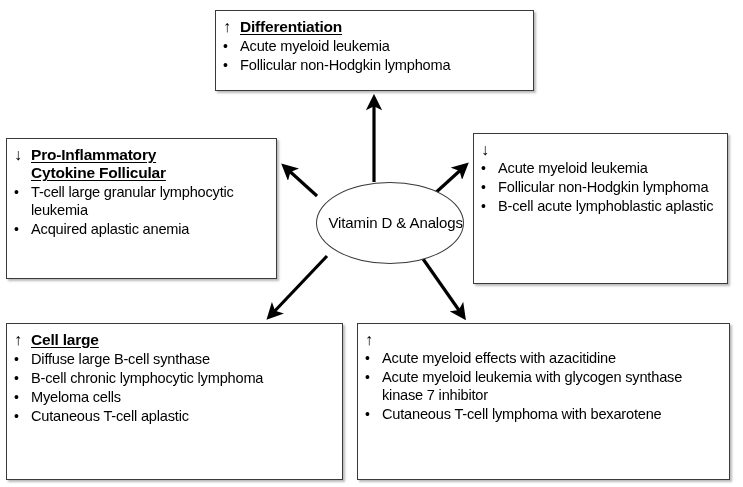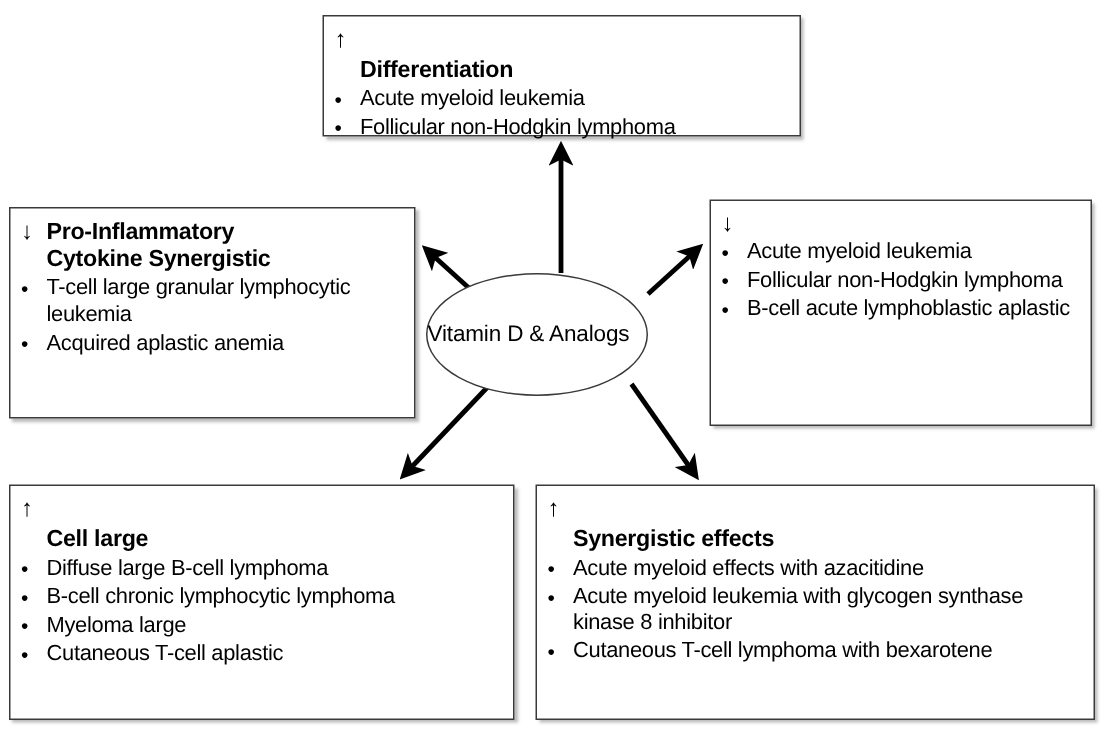--- a/index.html
+++ b/index.html
@@ -46,22 +46,22 @@
   .dir-arrow {
     font-size: 16px;
     line-height: 1.1;
     font-weight: bold;
     width: 17px;
     flex: 0 0 17px;
     text-align: left;
     margin-top: 0px;
   }
   .header-text {
+    text-decoration: underline;
     text-underline-offset: 1.5px;
-    margin-top: 20px;
   }
   .bullet-list {
     margin: 0;
     padding: 0;
     list-style: none;
   }
   .bullet-list li {
     display: flex;
     align-items: flex-start;
     font-size: 14.6px;
@@ -80,31 +80,31 @@
 
   
   #box-differentiation { left: 215px; top: 10px; width: 319px; height: 81px; }
   #box-proinflammatory { left: 6px;  top: 138px; width: 271px; height: 141px; }
   #box-proliferation  { left: 473px; top: 133px; width: 255px; height: 151px; }
   #box-celldeath      { left: 6px;   top: 323px; width: 337px; height: 157px; }
   #box-synergistic    { left: 357px; top: 323px; width: 373px; height: 157px; }
 
   .center-node {
     position: absolute;
-    left: 284px;
+    left: 316px;
     top: 182px;
     width: 148px;
     height: 82px;
     border: 1.7px solid #3a3a3a;
     border-radius: 50%;
     background: #ffffff;
     box-sizing: border-box;
     display: flex;
     align-items: center;
-    justify-content: flex-start;
+    justify-content: flex-end;
     text-align: center;
     z-index: 3;
   }
   .center-label {
     font-size: 15px;
     line-height: 1.3;
     letter-spacing: -0.1px;
   }
 </style>
 </head>
@@ -140,21 +140,21 @@
         <span class="bullet-text">Follicular non-Hodgkin lymphoma</span>
       </li>
     </ul>
   </div>
 
   <div class="node-box" id="box-proinflammatory">
     <div class="node-header">
       <span class="dir-arrow">↓</span>
       <span>
         <span class="header-text">Pro-Inflammatory</span><br>
-        <span class="header-text">Cytokine Synergistic</span>
+        <span class="header-text">Cytokine Follicular</span>
       </span>
     </div>
     <ul class="bullet-list">
       <li>
         <span class="bullet-dot">•</span>
         <span class="bullet-text">T-cell large granular lymphocytic leukemia</span>
       </li>
       <li>
         <span class="bullet-dot">•</span>
         <span class="bullet-text">Acquired aplastic anemia</span>
@@ -183,50 +183,49 @@
   </div>
 
   <div class="node-box" id="box-celldeath">
     <div class="node-header">
       <span class="dir-arrow">↑</span>
       <span class="header-text">Cell large</span>
     </div>
     <ul class="bullet-list">
       <li>
         <span class="bullet-dot">•</span>
-        <span class="bullet-text">Diffuse large B-cell lymphoma</span>
+        <span class="bullet-text">Diffuse large B-cell synthase</span>
       </li>
       <li>
         <span class="bullet-dot">•</span>
         <span class="bullet-text">B-cell chronic lymphocytic lymphoma</span>
       </li>
       <li>
         <span class="bullet-dot">•</span>
-        <span class="bullet-text">Myeloma large</span>
+        <span class="bullet-text">Myeloma cells</span>
       </li>
       <li>
         <span class="bullet-dot">•</span>
         <span class="bullet-text">Cutaneous T-cell aplastic</span>
       </li>
     </ul>
   </div>
 
   <div class="node-box" id="box-synergistic">
     <div class="node-header">
       <span class="dir-arrow">↑</span>
-      <span class="header-text">Synergistic effects</span>
     </div>
     <ul class="bullet-list">
       <li>
         <span class="bullet-dot">•</span>
         <span class="bullet-text">Acute myeloid effects with azacitidine</span>
       </li>
       <li>
         <span class="bullet-dot">•</span>
-        <span class="bullet-text">Acute myeloid leukemia with glycogen synthase kinase 8 inhibitor</span>
+        <span class="bullet-text">Acute myeloid leukemia with glycogen synthase kinase 7 inhibitor</span>
       </li>
       <li>
         <span class="bullet-dot">•</span>
         <span class="bullet-text">Cutaneous T-cell lymphoma with bexarotene</span>
       </li>
     </ul>
   </div>
 
   <div class="center-node">
     <span class="center-label">Vitamin D &amp; Analogs</span>

